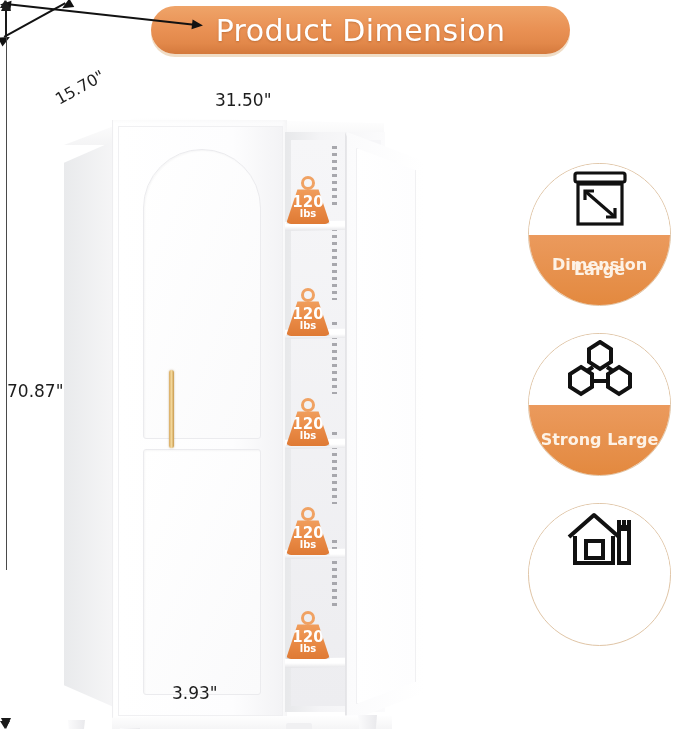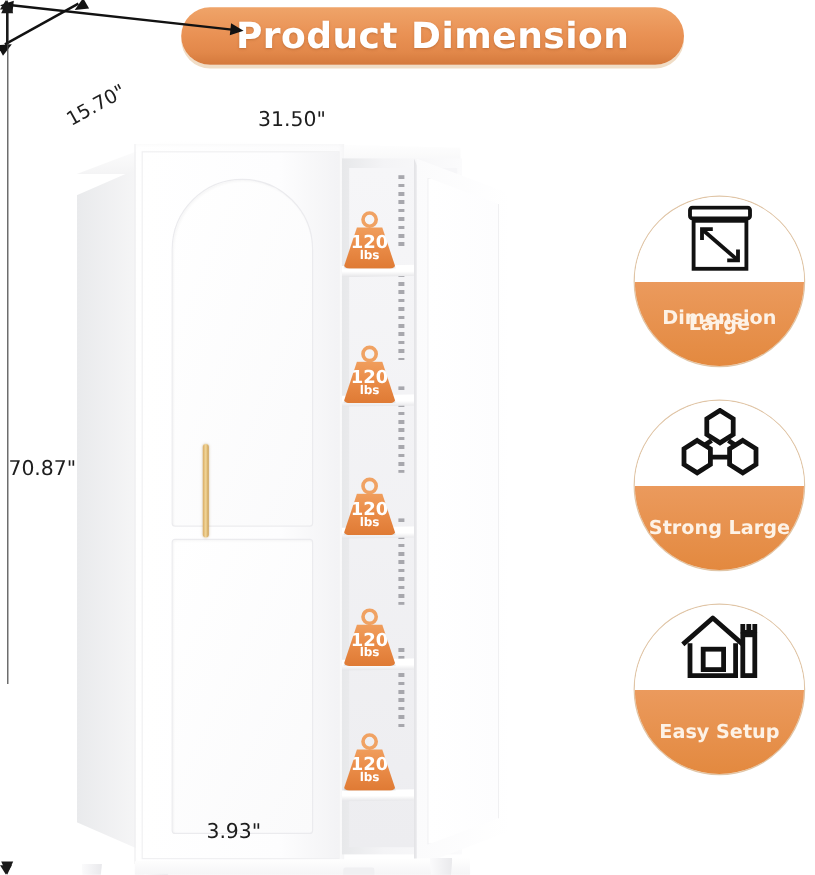--- a/index.html
+++ b/index.html
@@ -8,21 +8,21 @@
 
   
   #title-banner{
     position:absolute; left:151px; top:6px; width:419px; height:48px;
     border-radius:26px;
     background:linear-gradient(to bottom,#efa469 0%,#e99154 48%,#e2884a 78%,#d4793c 100%);
     box-shadow:0 3px 0 0 #f0ddc6;
     display:flex; align-items:center; justify-content:center;
   }
   #title-banner .txt{
-    font-size:30px; font-weight:bold; color:#ffffff; letter-spacing:.4px;
+    font-size:30px; font-weight:normal; color:#ffffff; letter-spacing:.4px;
     text-shadow:0 1px 2px rgba(150,80,30,.45);
     font-family:"DejaVu Sans", sans-serif;
   }
 
   
   #cabinet-stage{ position:absolute; left:0; top:60px; width:500px; height:669px; }
 
   
   .cab-top{
     position:absolute; left:64px; top:57px; width:320px; height:28px;
@@ -371,16 +371,13 @@
   <div class="top-half">
     <svg width="68" height="58" viewBox="0 0 68 58">
       <polyline points="3,27 28,5 53,27" fill="none" stroke="#111" stroke-width="4" stroke-linejoin="round"></polyline>
       <polyline points="9,26 9,53 47,53 47,26" fill="none" stroke="#111" stroke-width="4"></polyline>
       <rect x="20" y="31" width="17" height="17" fill="none" stroke="#111" stroke-width="4"></rect>
       <path d="M53 10 L53 17 L58 17 L58 10" fill="none" stroke="#111" stroke-width="4" stroke-linejoin="round"></path>
       <path d="M63 10 L63 17 L58 17" fill="none" stroke="#111" stroke-width="4" stroke-linejoin="round"></path>
       <rect x="53" y="19" width="10" height="34" fill="none" stroke="#111" stroke-width="4"></rect>
     </svg>
   </div>
-  <div class="bot-half">
-    <span>Easy Setup</span>
-  </div>
 </div>
 
 </body></html>

